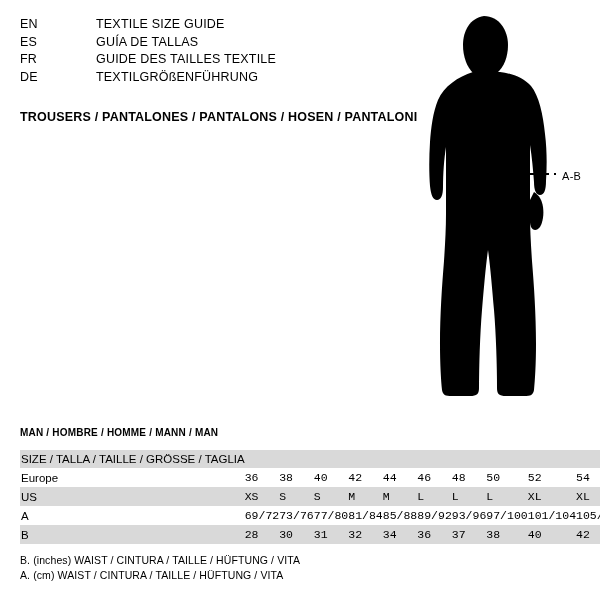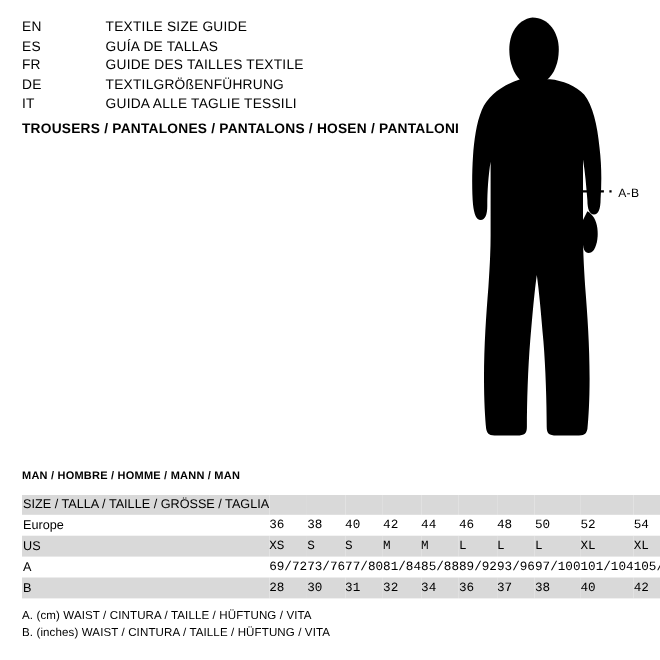--- a/index.html
+++ b/index.html
@@ -137,24 +137,20 @@
       <span class="lang-code">ES</span>
       <span class="lang-title">GUÍA DE TALLAS</span>
     </div>
     <div class="lang-row">
       <span class="lang-code">FR</span>
       <span class="lang-title">GUIDE DES TAILLES TEXTILE</span>
     </div>
     <div class="lang-row">
       <span class="lang-code">DE</span>
       <span class="lang-title">TEXTILGRÖßENFÜHRUNG</span>
-    </div>
-    <div class="lang-row">
-      <span class="lang-code">IT</span>
-      <span class="lang-title">GUIDA ALLE TAGLIE TESSILI</span>
     </div>
   </div>
 
   <div class="section-title">TROUSERS / PANTALONES / PANTALONS / HOSEN / PANTALONI</div>
 
   <div class="figure-wrap">
     <svg width="190" height="390" viewBox="0 0 190 390">
 
       <path fill="#000000" d="M84,2 C70,4 63,17 63,31 C63,43 67,53 73,59 L97,59 C104,53 108,43 108,31 C108,16 99,2 84,2 Z"></path>
 
@@ -270,17 +266,17 @@
         <td class="val">37</td>
         <td class="val">38</td>
         <td class="val">40</td>
         <td class="val">42</td>
         <td class="val">44</td>
       </tr>
     </tbody>
   </table>
 
   <div class="footnotes">
+    <div>B. (inches) WAIST / CINTURA / TAILLE / HÜFTUNG / VITA</div>
     <div>A. (cm) WAIST / CINTURA / TAILLE / HÜFTUNG / VITA</div>
-    <div>B. (inches) WAIST / CINTURA / TAILLE / HÜFTUNG / VITA</div>
   </div>
 
 </div>
 
 </body></html>

